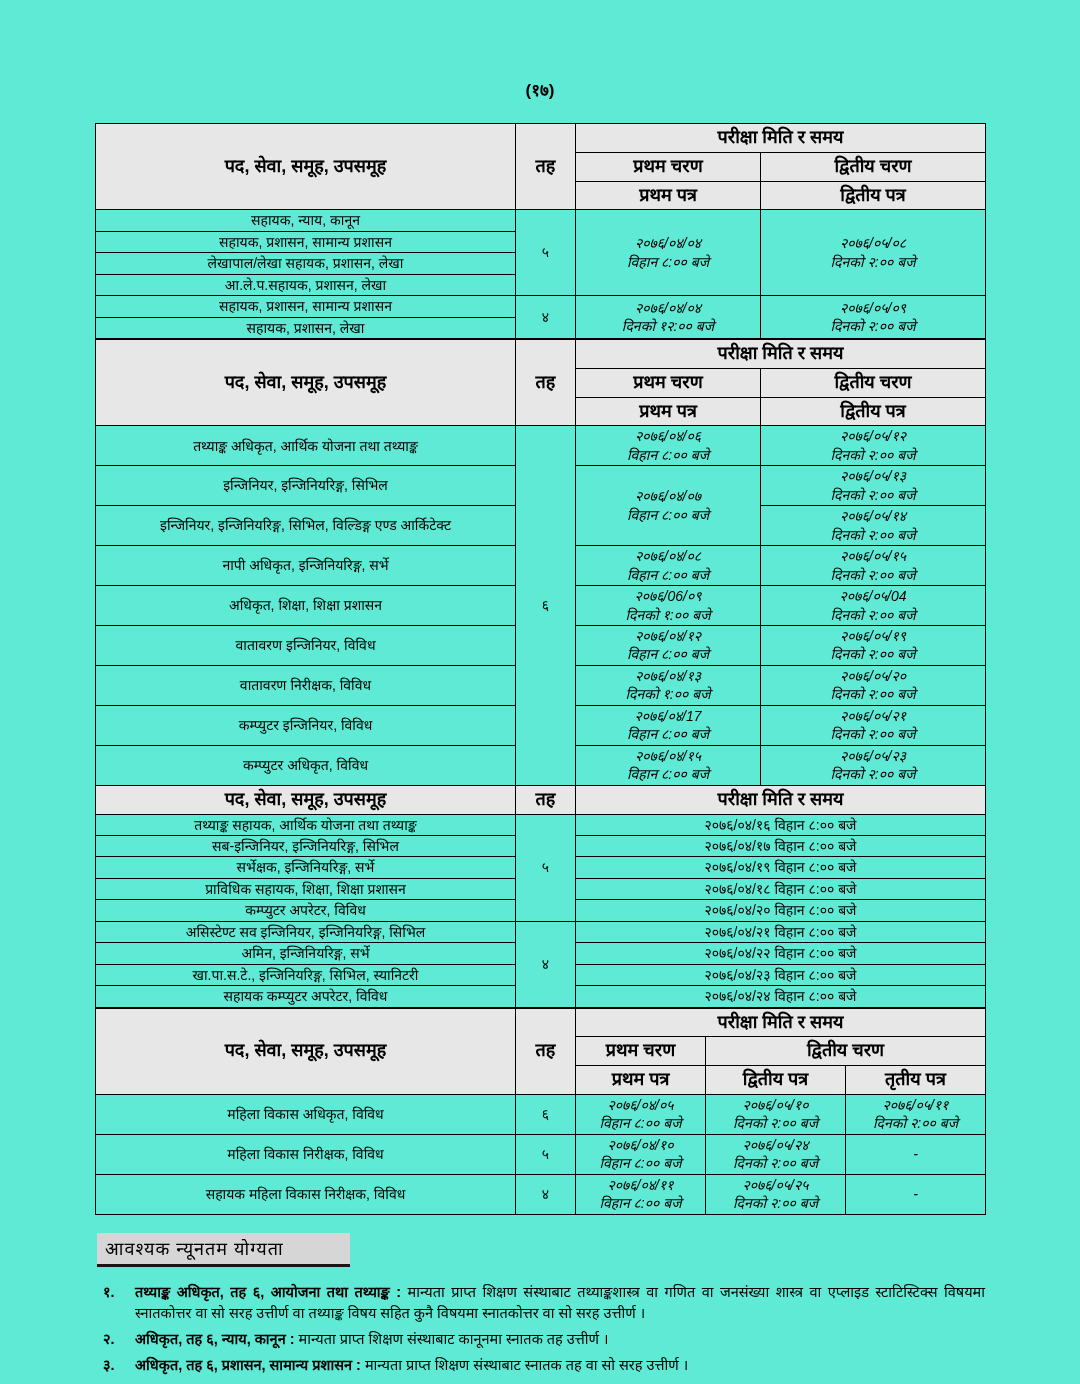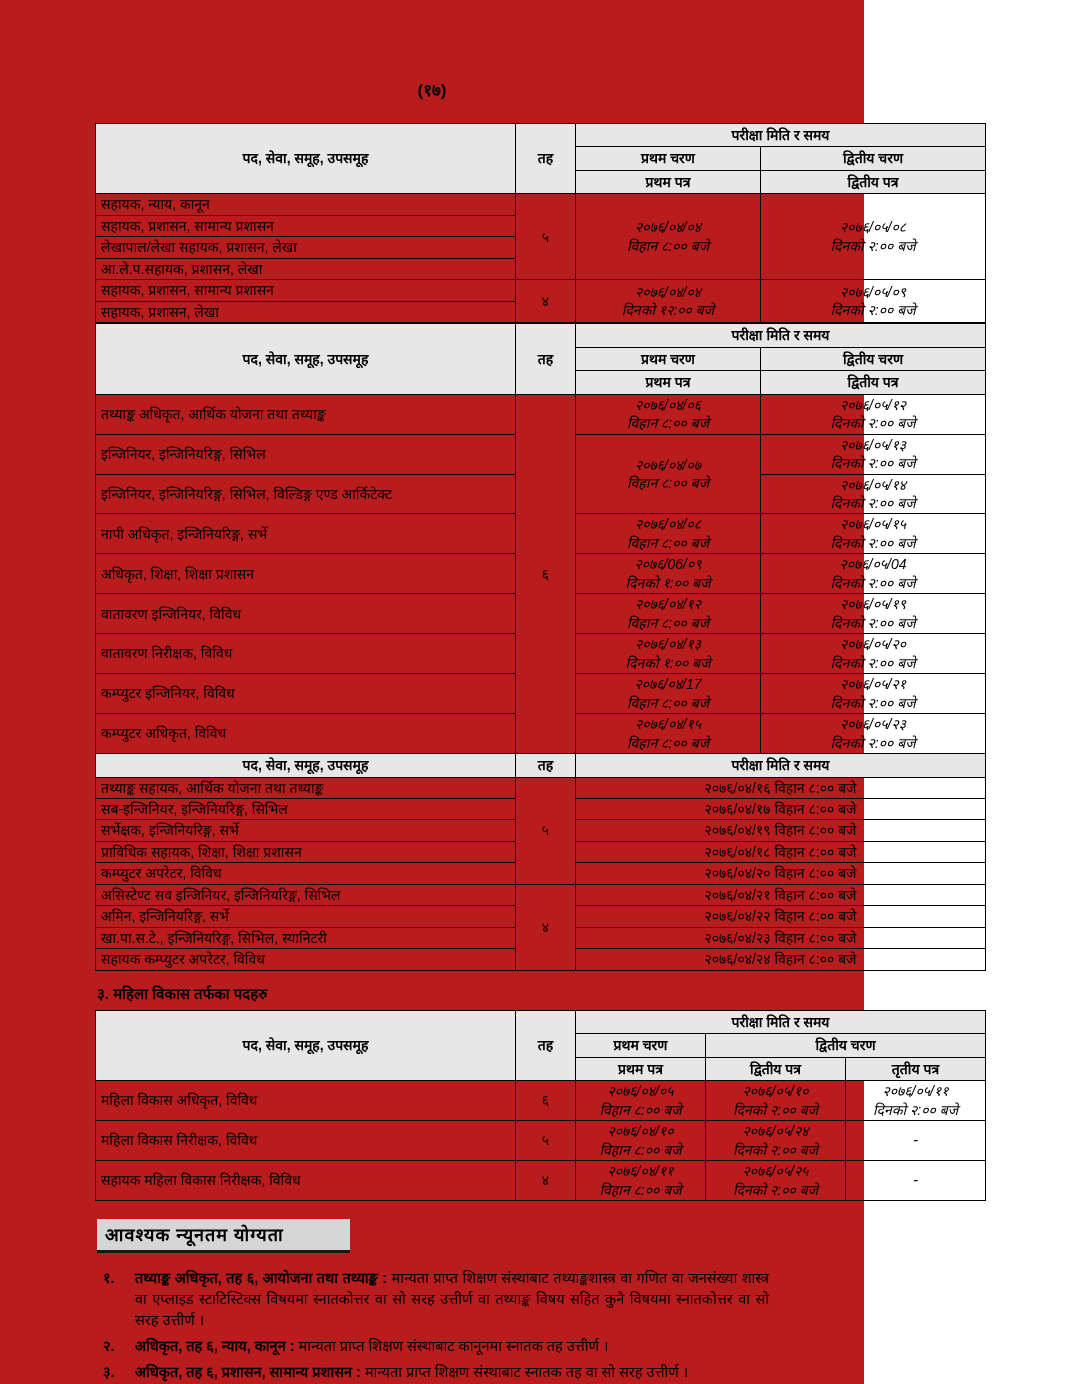--- a/index.html
+++ b/index.html
@@ -4,21 +4,21 @@
 <style>
   * { margin: 0; padding: 0; box-sizing: border-box; }
   html, body { background: #ffffff; }
   body {
     width: 1080px;
     height: 1384px;
     overflow: hidden;
     font-family: "Liberation Sans", "DejaVu Sans", sans-serif;
     color: #000;
   }
-  .doc { width: 864px; height: 1384px; background: #b91c1c; padding: 78px 95px 0 95px; }
+  .doc { width: 1080px; height: 1384px; background: #5eead4; padding: 78px 95px 0 95px; }
   .page-number {
     text-align: center;
     font-weight: bold;
     font-size: 17px;
     margin-bottom: 22px;
   }
   table.sched {
     border-collapse: collapse;
     width: 890px;
     table-layout: fixed;
@@ -27,34 +27,34 @@
   .sched th, .sched td {
     border: 1px solid #000;
     padding: 1px 5px;
     vertical-align: middle;
     line-height: 1.32;
   }
   .sched th {
     background: #e7e7e7;
     font-weight: bold;
     text-align: center;
-    font-size: 14px;
+    font-size: 18px;
     padding: 2px 4px;
   }
-  td.pos { text-align: left; }
+  td.pos { text-align: center; }
   td.ctr { text-align: center; }
   .pre { white-space: pre-line; font-style: italic; }
   .sec-heading {
     font-weight: bold;
     font-size: 15px;
     margin: 12px 0 7px 2px;
   }
   .qual-heading {
     display: inline-block;
-    font-weight: bold;
+    font-weight: normal;
     font-size: 18px;
     letter-spacing: 1px;
     background: #d6d6d6;
     padding: 3px 66px 4px 8px;
     border-bottom: 3px solid #161616;
     margin: 18px 0 10px 2px;
   }
   .qual-item {
     display: flex;
     margin: 5px 0;
@@ -257,21 +257,20 @@
         <td class="pos">खा.पा.स.टे., इन्जिनियरिङ्ग, सिभिल, स्यानिटरी</td>
         <td class="ctr" colspan="2">२०७६/०४/२३ विहान ८:०० बजे</td>
       </tr>
       <tr>
         <td class="pos">सहायक कम्प्युटर अपरेटर, विविध</td>
         <td class="ctr" colspan="2">२०७६/०४/२४ विहान ८:०० बजे</td>
       </tr>
     </tbody>
   </table>
 
-  <div class="sec-heading">३. महिला विकास तर्फका पदहरु</div>
 
   <table class="sched">
     <colgroup>
         <col style="width:420px">
         <col style="width:60px">
         <col style="width:130px">
         <col style="width:140px">
         <col style="width:140px">
       </colgroup>
     <thead>

